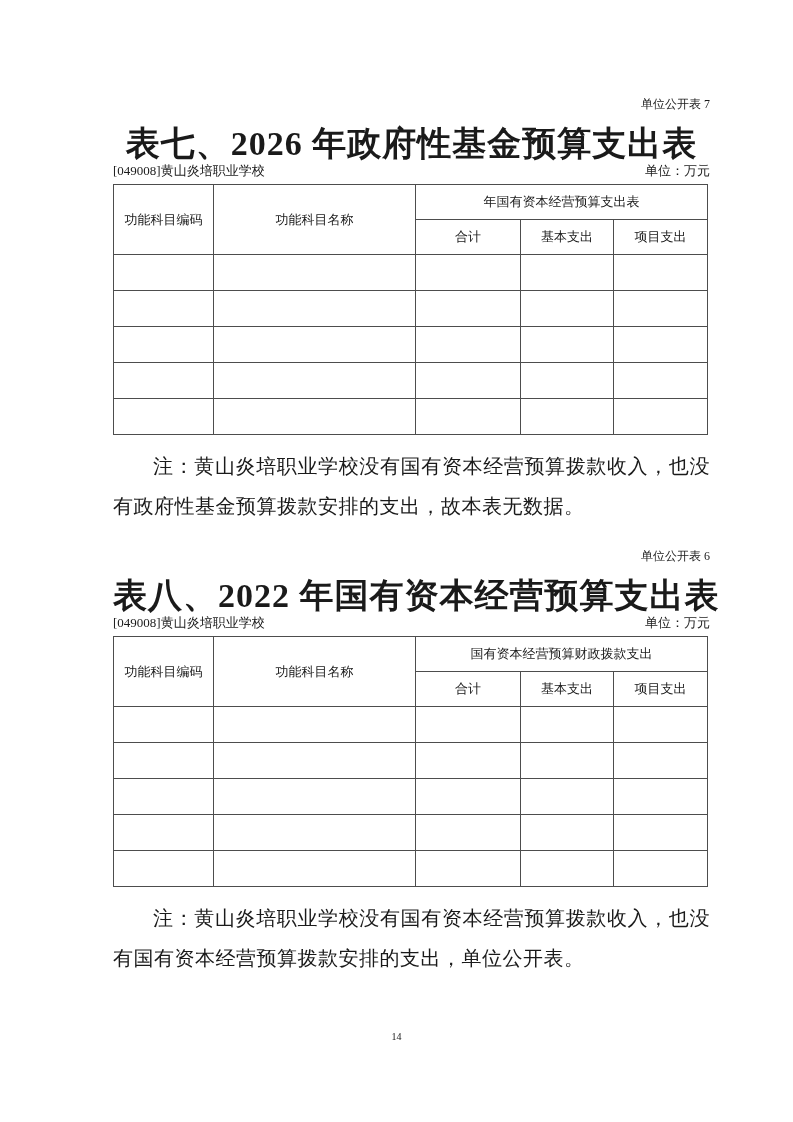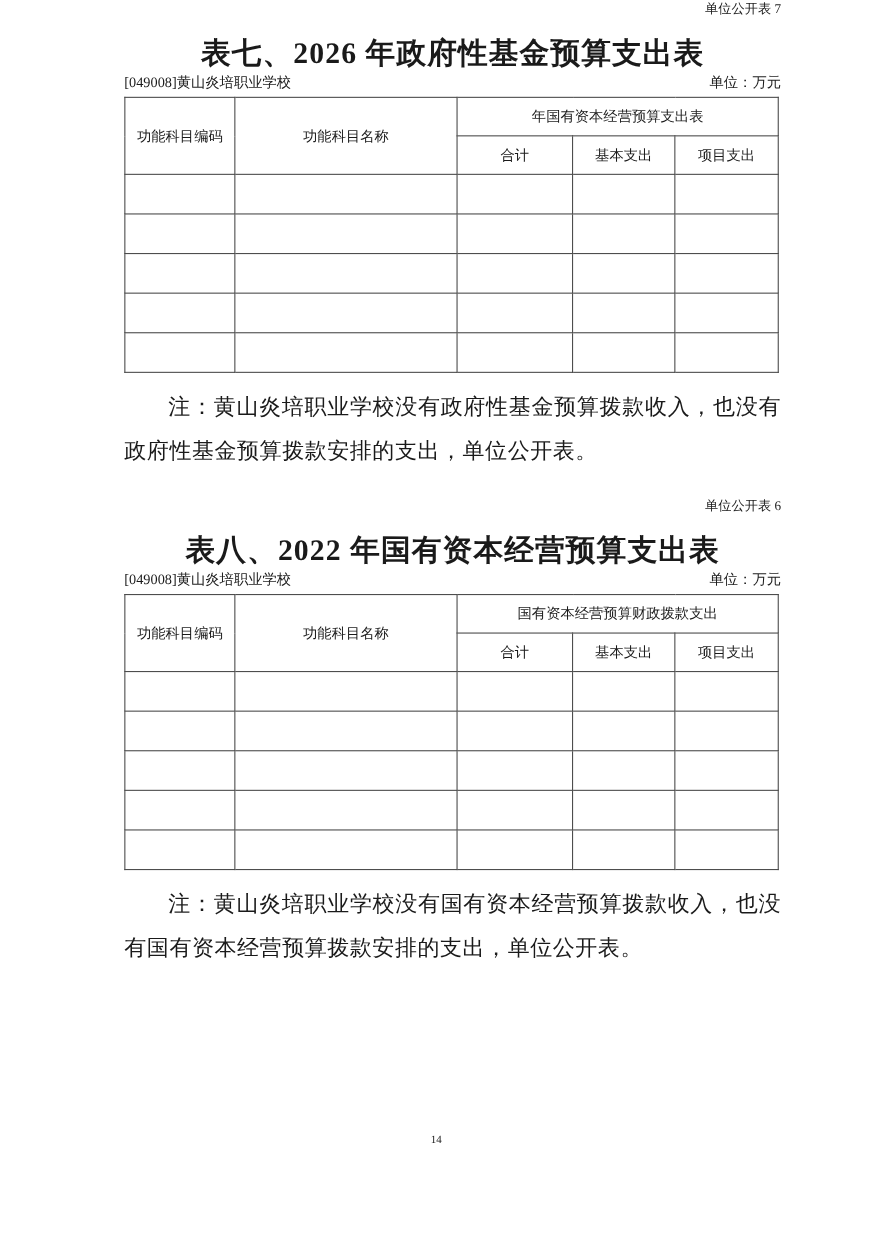--- a/index.html
+++ b/index.html
@@ -10,31 +10,32 @@
     height: 1122px;
     margin: 0 auto;
     background: #ffffff;
     font-family: "Liberation Serif", "DejaVu Serif", serif;
     color: #1a1a1a;
     overflow: hidden;
   }
   .content {
     width: 597px;
     margin-left: 113px;
+    padding-top: 96px;
   }
   .section-label {
     text-align: right;
     font-size: 12px;
     line-height: 16px;
     color: #1a1a1a;
   }
   .doc-title {
     margin-top: 15px;
     text-align: center;
-    font-size: 27px;
+    font-size: 34px;
     line-height: 34px;
     font-weight: bold;
     letter-spacing: 1px;
     white-space: nowrap;
   }
   .meta-row {
     margin-top: 1px;
     display: flex;
     justify-content: space-between;
     align-items: flex-end;
@@ -146,21 +147,21 @@
             </tr>
           <tr>
               <td></td>
               <td></td>
               <td></td>
               <td></td>
               <td></td>
             </tr>
         </tbody>
       </table>
-      <p class="note">注：黄山炎培职业学校没有政府性基金预算拨款收入，也没有政府性基金预算拨款安排的支出，单位公开表。</p>
+      <p class="note">注：黄山炎培职业学校没有国有资本经营预算拨款收入，也没有政府性基金预算拨款安排的支出，故本表无数据。</p>
     </div>
 
     <div class="section-gap">
       <div class="section-label">单位公开表 6</div>
       <div class="doc-title">表八、2022 年国有资本经营预算支出表</div>
       <div class="meta-row">
         <span>[049008]黄山炎培职业学校</span>
         <span>单位：万元</span>
       </div>
       <table class="budget-table">

